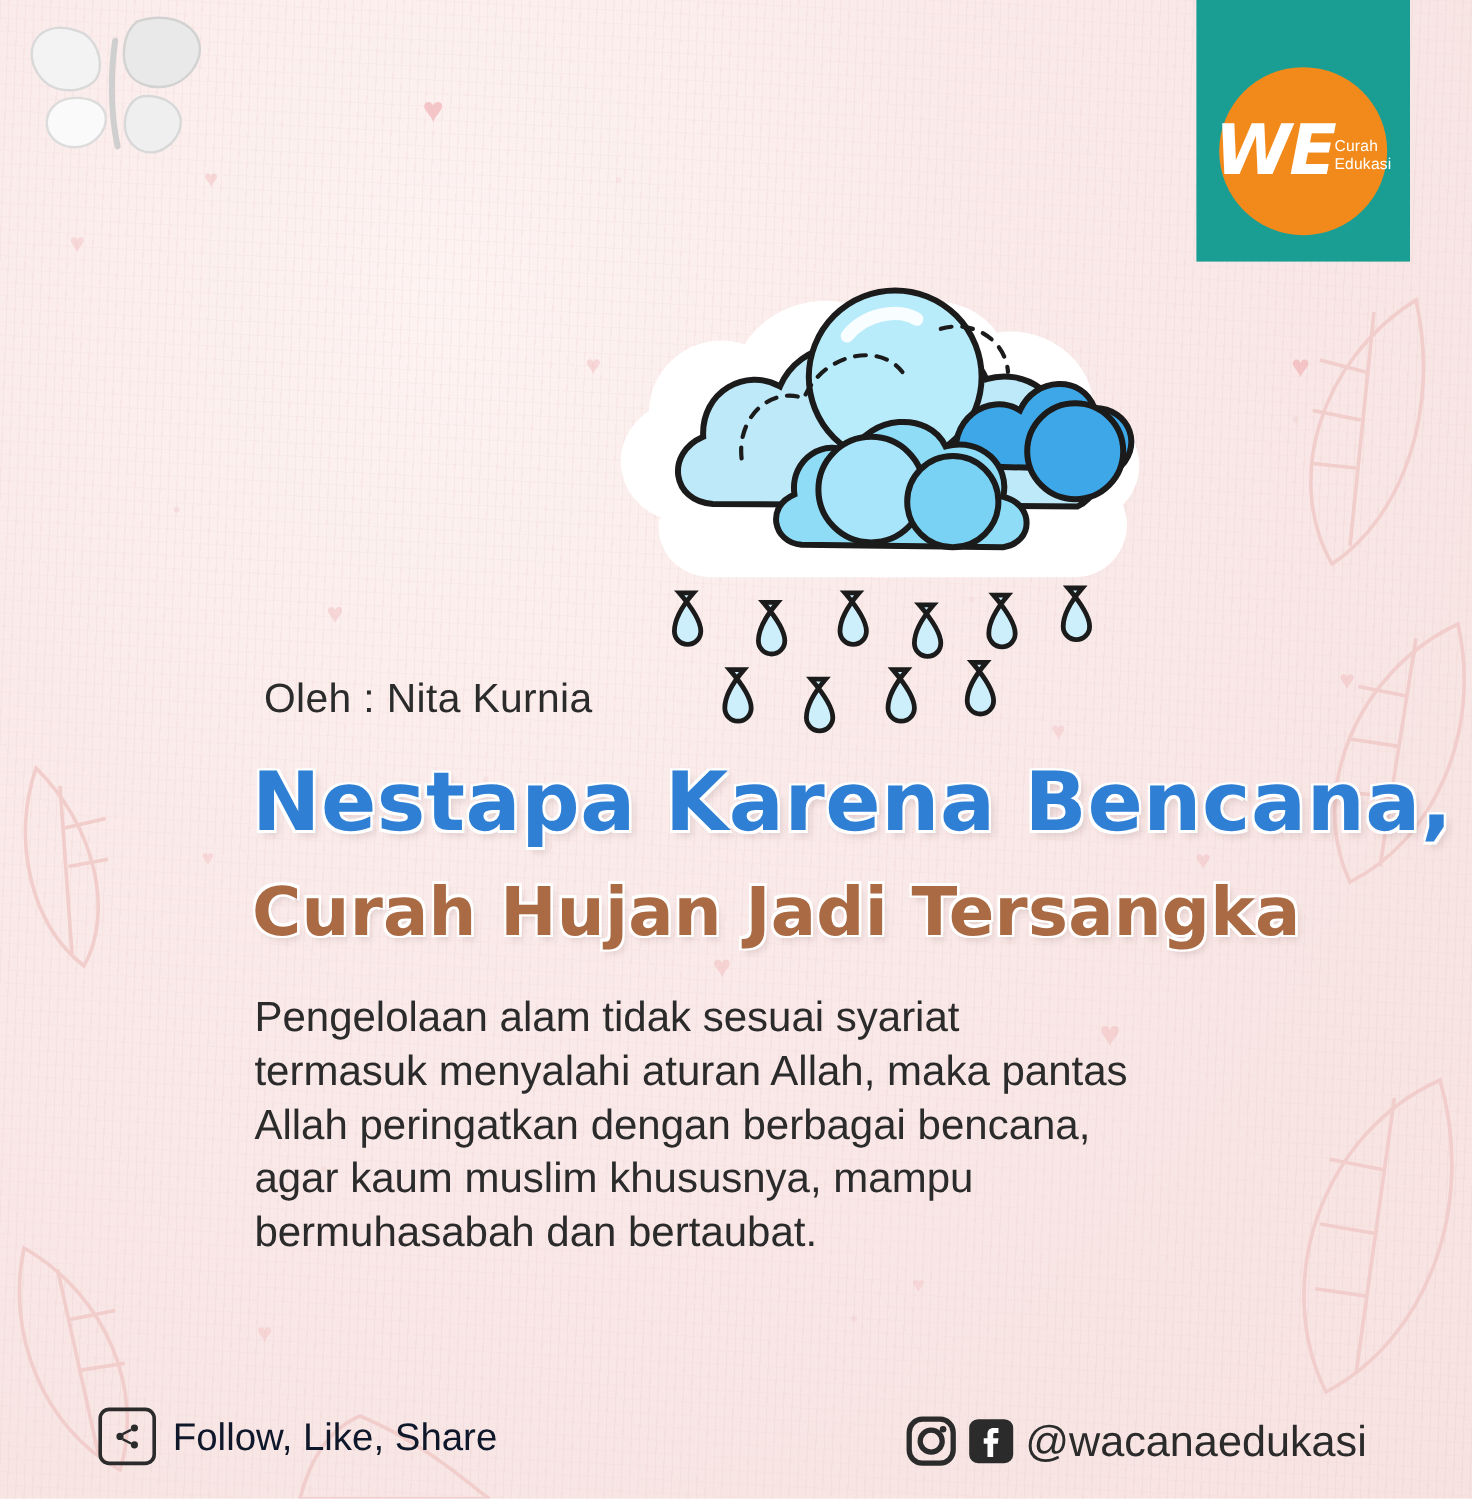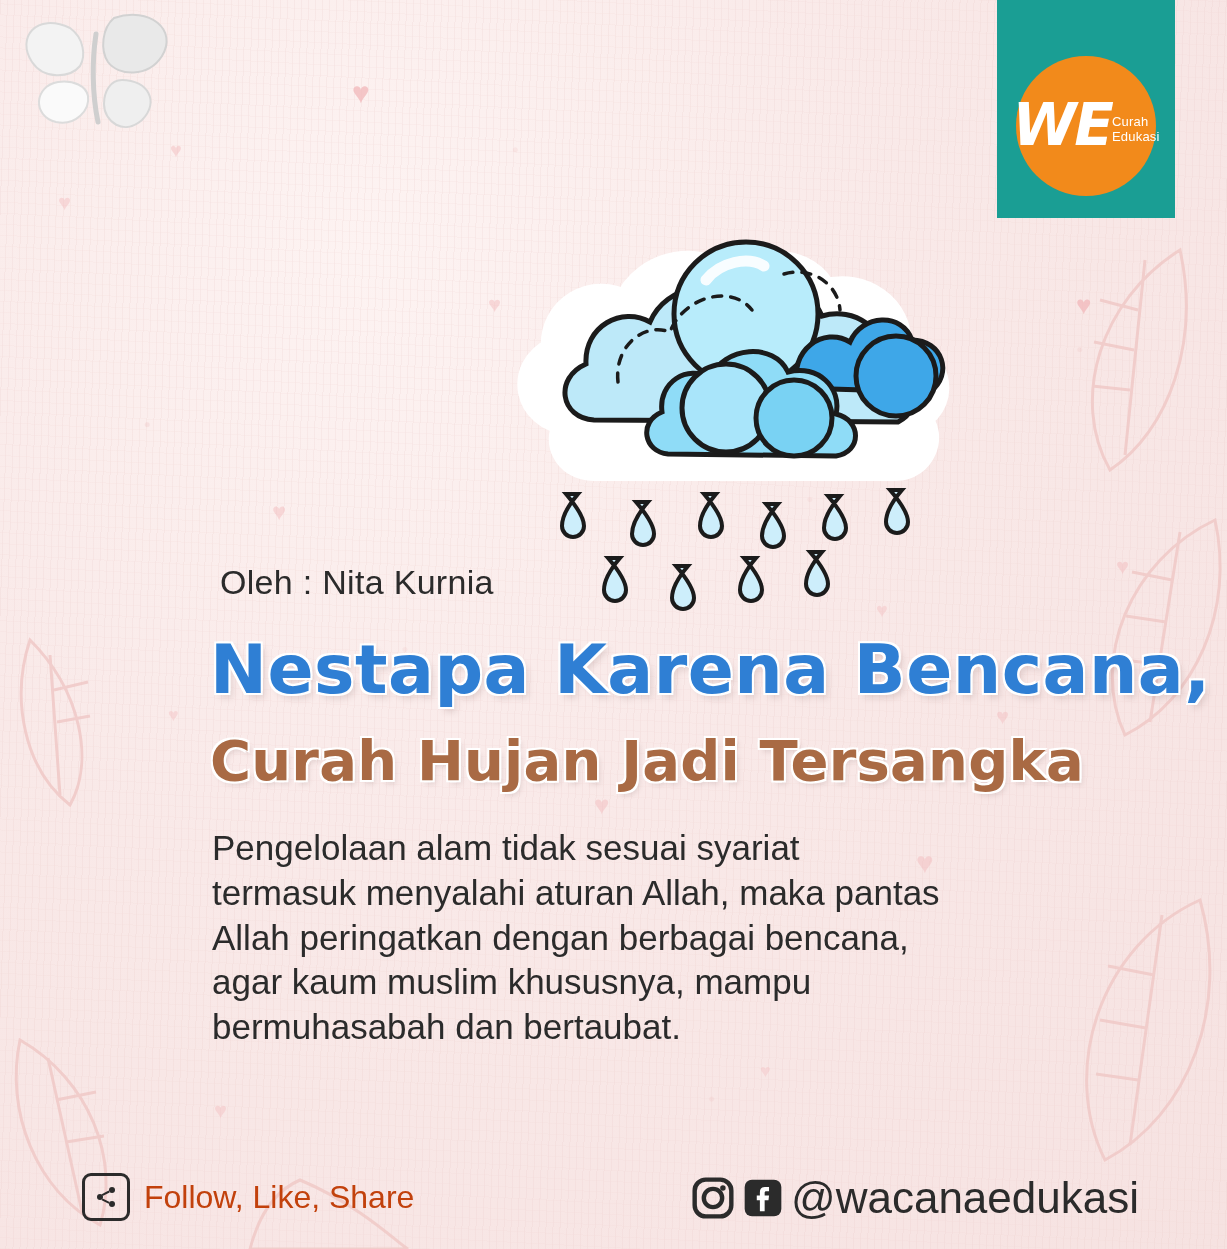--- a/index.html
+++ b/index.html
@@ -173,36 +173,36 @@
     width: 42px;
     height: 42px;
     border: 3px solid #2b2b2b;
     border-radius: 9px;
     display: flex;
     align-items: center;
     justify-content: center;
   }
   .footer-left-label {
     font-size: 32px;
-    color: #c2410c;
+    color: #0f172a;
   }
   .footer-right {
     position: absolute;
     right: 88px;
     bottom: 26px;
     display: flex;
     align-items: center;
     gap: 6px;
   }
   .social-icon {
     width: 44px;
     height: 44px;
   }
   .handle {
-    font-size: 44px;
+    font-size: 36px;
     color: #2b2b2b;
     margin-left: 0;
   }
 </style>
 </head>
 <body>
 
 <div class="poster">
 
   <div class="bg-base"></div>

